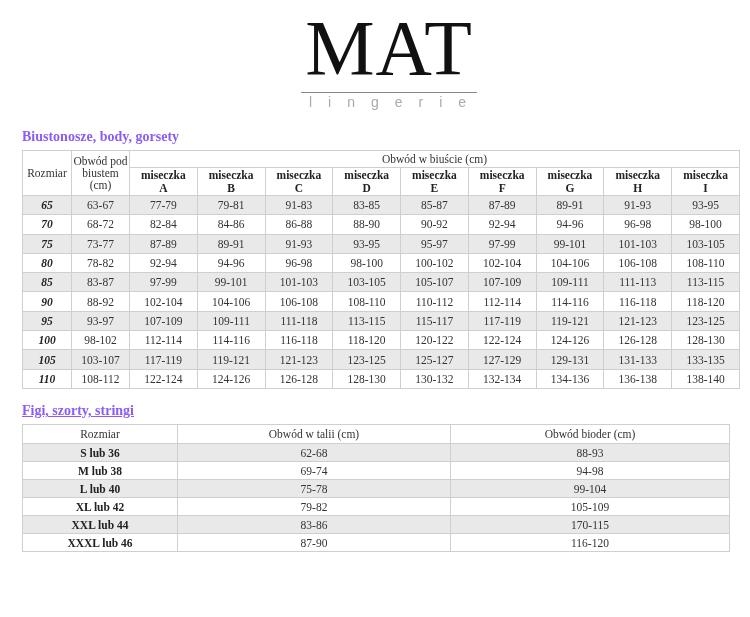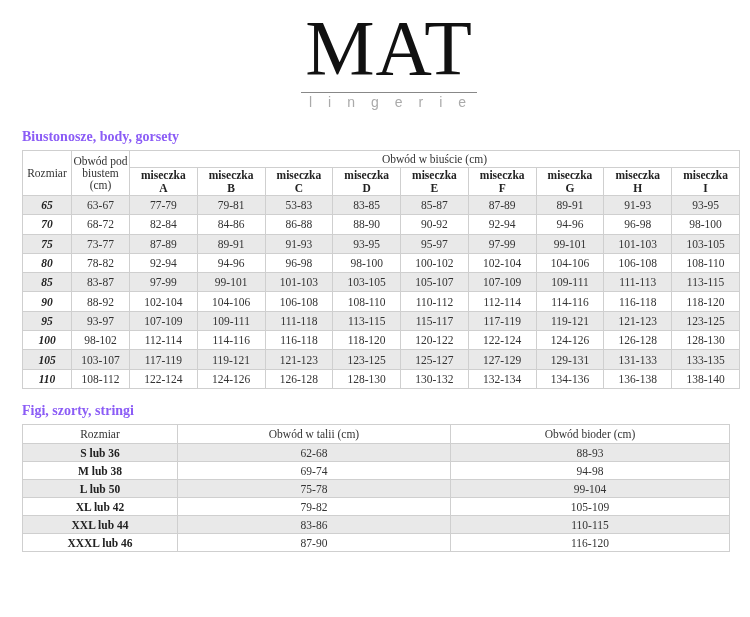--- a/index.html
+++ b/index.html
@@ -6,21 +6,21 @@
   html, body { width: 750px; height: 617px; background: #ffffff; overflow: hidden; }
   body { font-family: "Liberation Serif", "DejaVu Serif", serif; color: #222; position: relative; }
 
   .logo { position: absolute; left: 299px; top: 12px; width: 180px; text-align: center; }
   .logo-mat { font-family: "Liberation Serif", serif; font-size: 78px; line-height: 72px; letter-spacing: 1px; color: #111; font-weight: normal; }
   .logo-line { height: 1px; background: #888; margin: 8px 2px 2px 2px; }
   .logo-sub { font-family: "Liberation Sans", sans-serif; font-size: 14px; color: #aaa; letter-spacing: 16px; padding-left: 10px; line-height: 14px; }
 
   .section-title { position: absolute; left: 22px; font-weight: bold; font-size: 14px; color: #8b5cf6; }
   #title-bras { top: 129px; }
-  #title-briefs { top: 403px; }
+  #title-briefs { top: 403px; text-decoration: underline; }
 
   table { border-collapse: collapse; position: absolute; font-size: 11.5px; }
   td, th { border: 1px solid #cfcfcf; text-align: center; font-weight: normal; color: #333; }
 
   #bras-table { left: 22px; top: 150px; width: 718px; }
   #bras-table .hdr-top th { height: 17px; margin-top: 20px; }
   #bras-table .hdr-cups th { height: 28px; font-weight: bold; line-height: 13px; color: #222; }
   #bras-table .hdr-cups th span.cup { display: block; }
   #bras-table tbody td { height: 19.3px; }
   #bras-table tbody td.size { font-weight: bold; color: #222; font-style: italic; }
@@ -92,21 +92,21 @@
           <span class="cup">I</span>
         </th>
       </tr>
   </thead>
   <tbody id="bras-body">
       <tr class="shaded">
         <td class="size">65</td>
         <td>63-67</td>
         <td>77-79</td>
         <td>79-81</td>
-        <td>53-83</td>
+        <td>91-83</td>
         <td>83-85</td>
         <td>85-87</td>
         <td>87-89</td>
         <td>89-91</td>
         <td>91-93</td>
         <td>93-95</td>
       </tr>
       <tr>
         <td class="size">70</td>
         <td>68-72</td>
@@ -242,33 +242,33 @@
         <td class="size">S lub 36</td>
         <td>62-68</td>
         <td>88-93</td>
       </tr>
       <tr>
         <td class="size">M lub 38</td>
         <td>69-74</td>
         <td>94-98</td>
       </tr>
       <tr class="shaded">
-        <td class="size">L lub 50</td>
+        <td class="size">L lub 40</td>
         <td>75-78</td>
         <td>99-104</td>
       </tr>
       <tr>
         <td class="size">XL lub 42</td>
         <td>79-82</td>
         <td>105-109</td>
       </tr>
       <tr class="shaded">
         <td class="size">XXL lub 44</td>
         <td>83-86</td>
-        <td>110-115</td>
+        <td>170-115</td>
       </tr>
       <tr>
         <td class="size">XXXL lub 46</td>
         <td>87-90</td>
         <td>116-120</td>
       </tr>
     </tbody>
 </table>
 
 </body></html>

